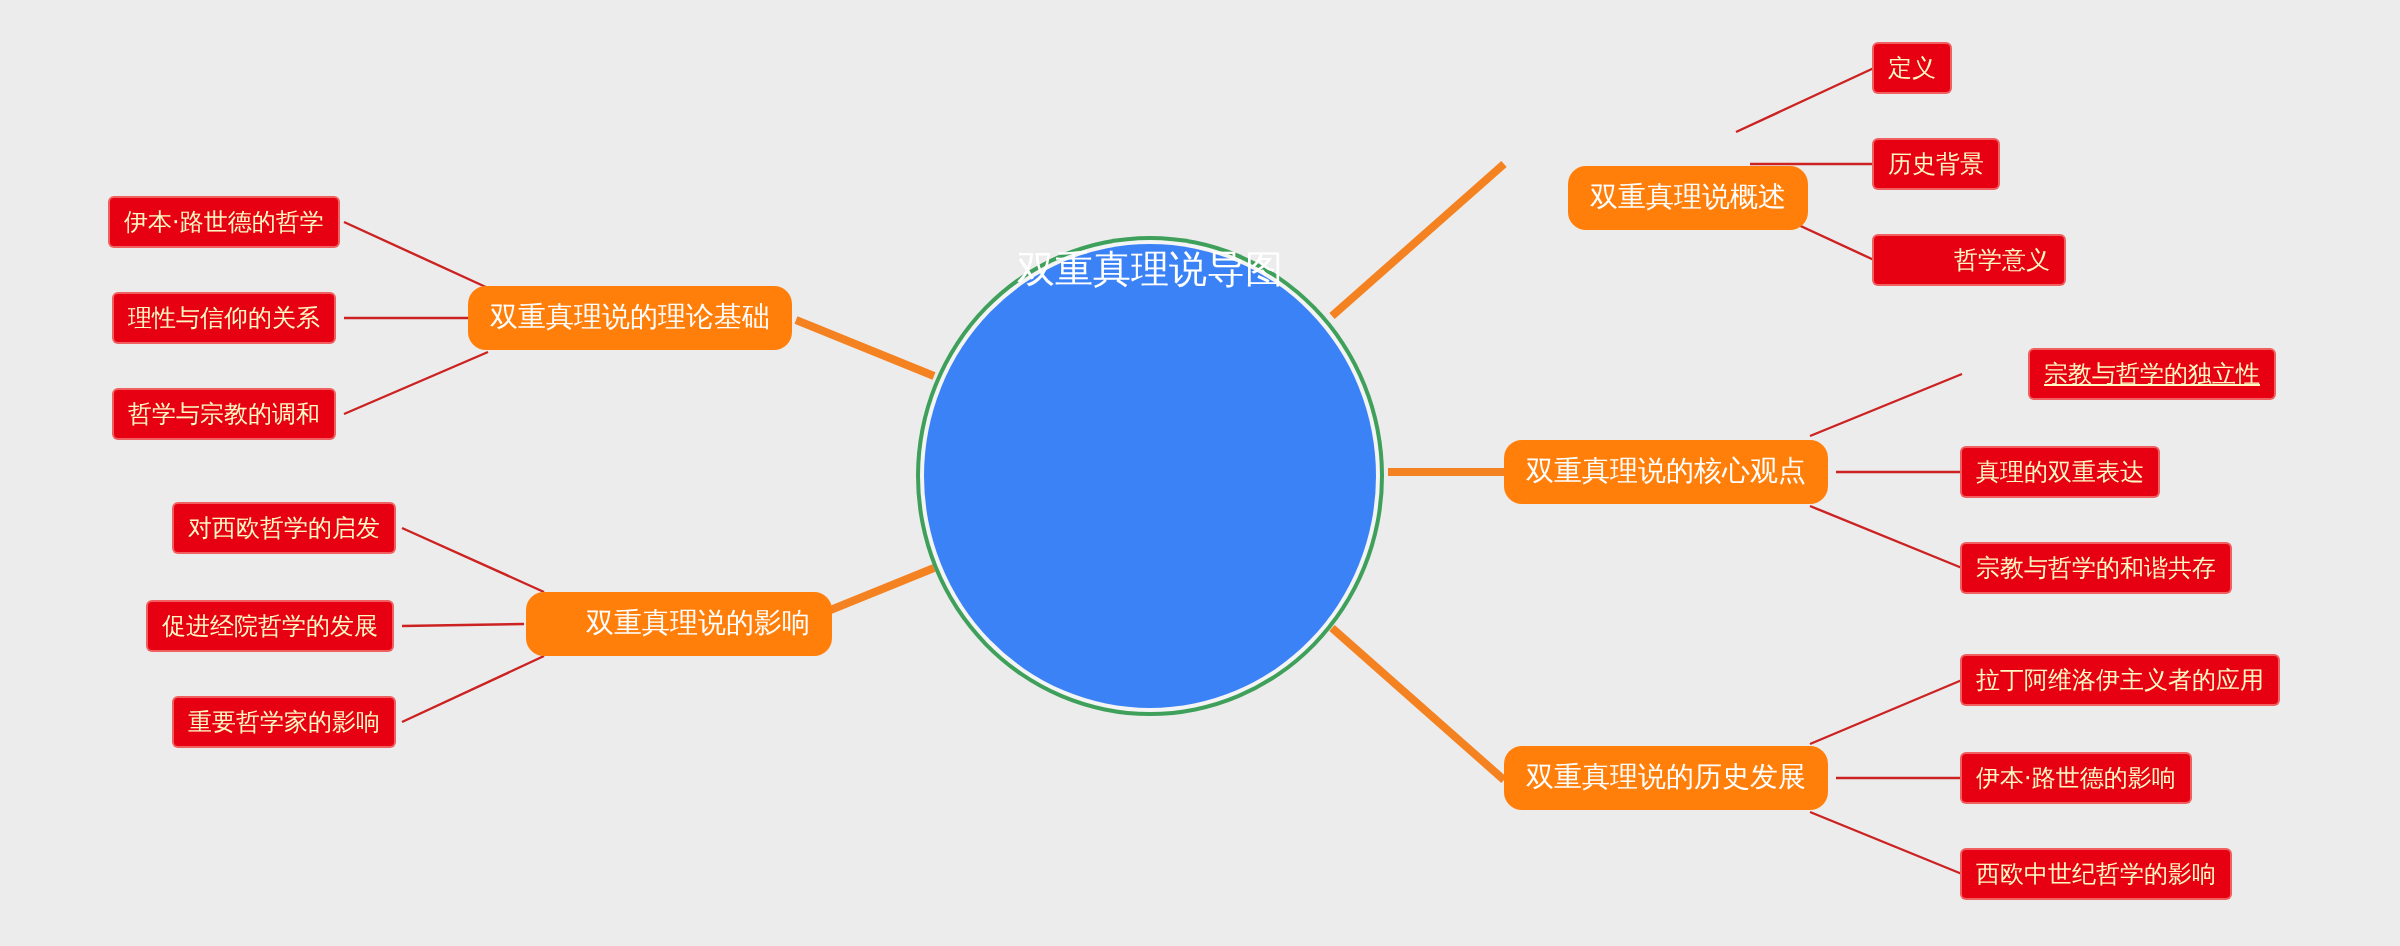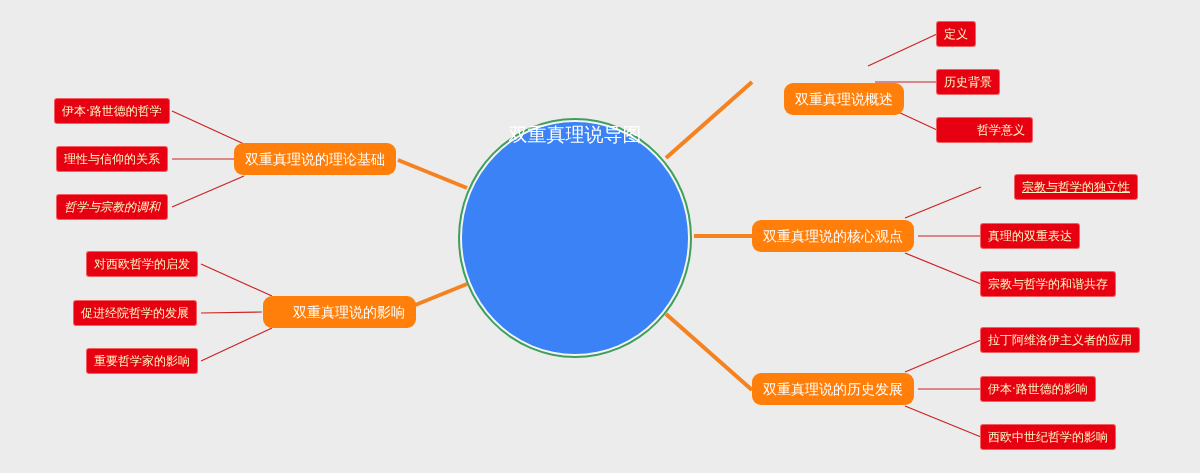--- a/index.html
+++ b/index.html
@@ -108,21 +108,21 @@
 
 <div class="branch" style="left:234px; top:143px;">
   <span>双重真理说的理论基础</span>
 </div>
 <div class="leaf" style="left:55px; top:99px;">
   <span>伊本·路世德的哲学</span>
 </div>
 <div class="leaf" style="left:57px; top:147px;">
   <span>理性与信仰的关系</span>
 </div>
-<div class="leaf" style="left:57px; top:195px;font-style:italic;">
+<div class="leaf" style="left:57px; top:195px;">
   <span>哲学与宗教的调和</span>
 </div>
 
 <div class="branch" style="left:263px; top:296px;padding-left:30px;">
   <span>双重真理说的影响</span>
 </div>
 <div class="leaf" style="left:87px; top:252px;">
   <span>对西欧哲学的启发</span>
 </div>
 <div class="leaf" style="left:74px; top:301px;">

